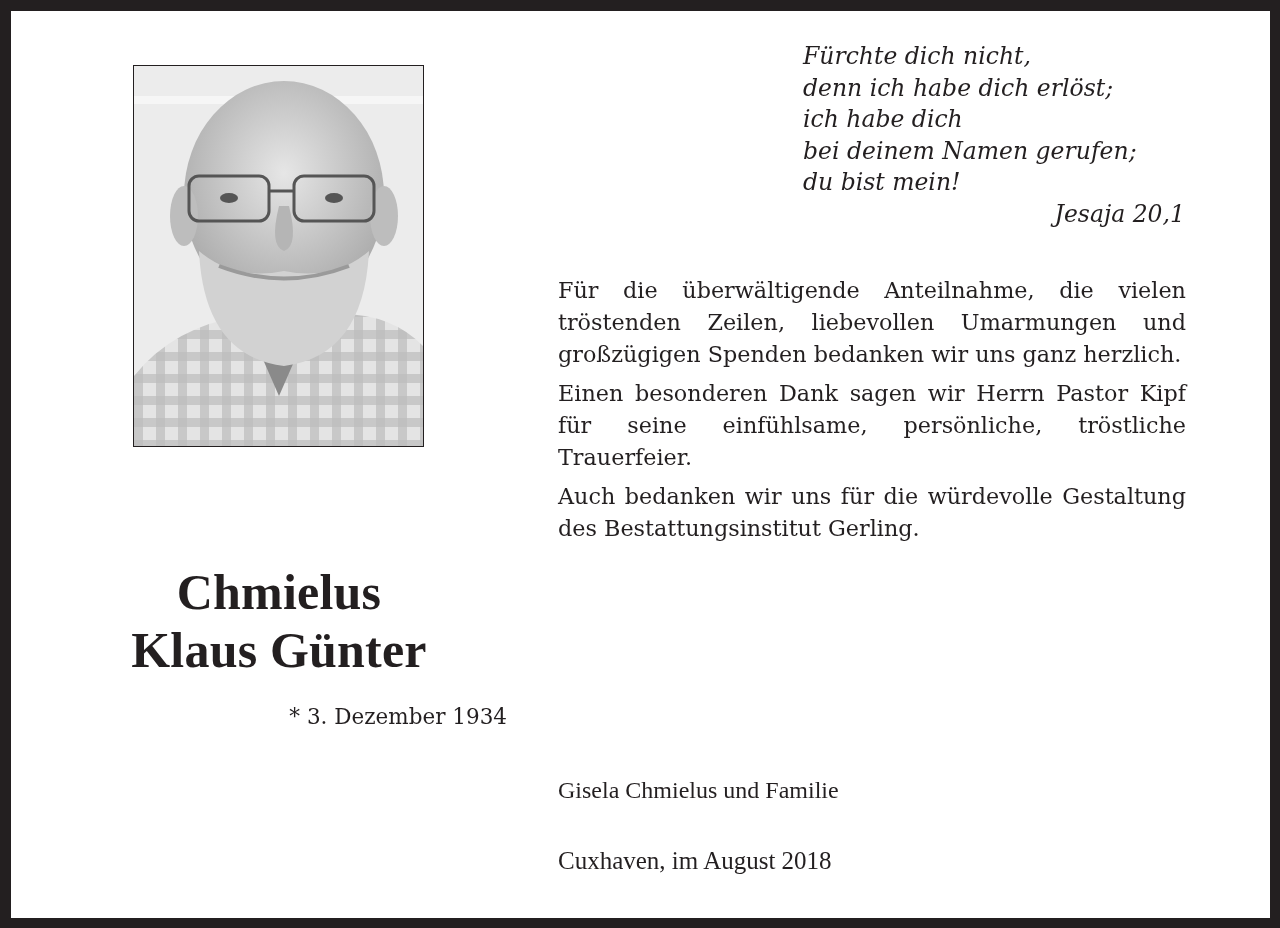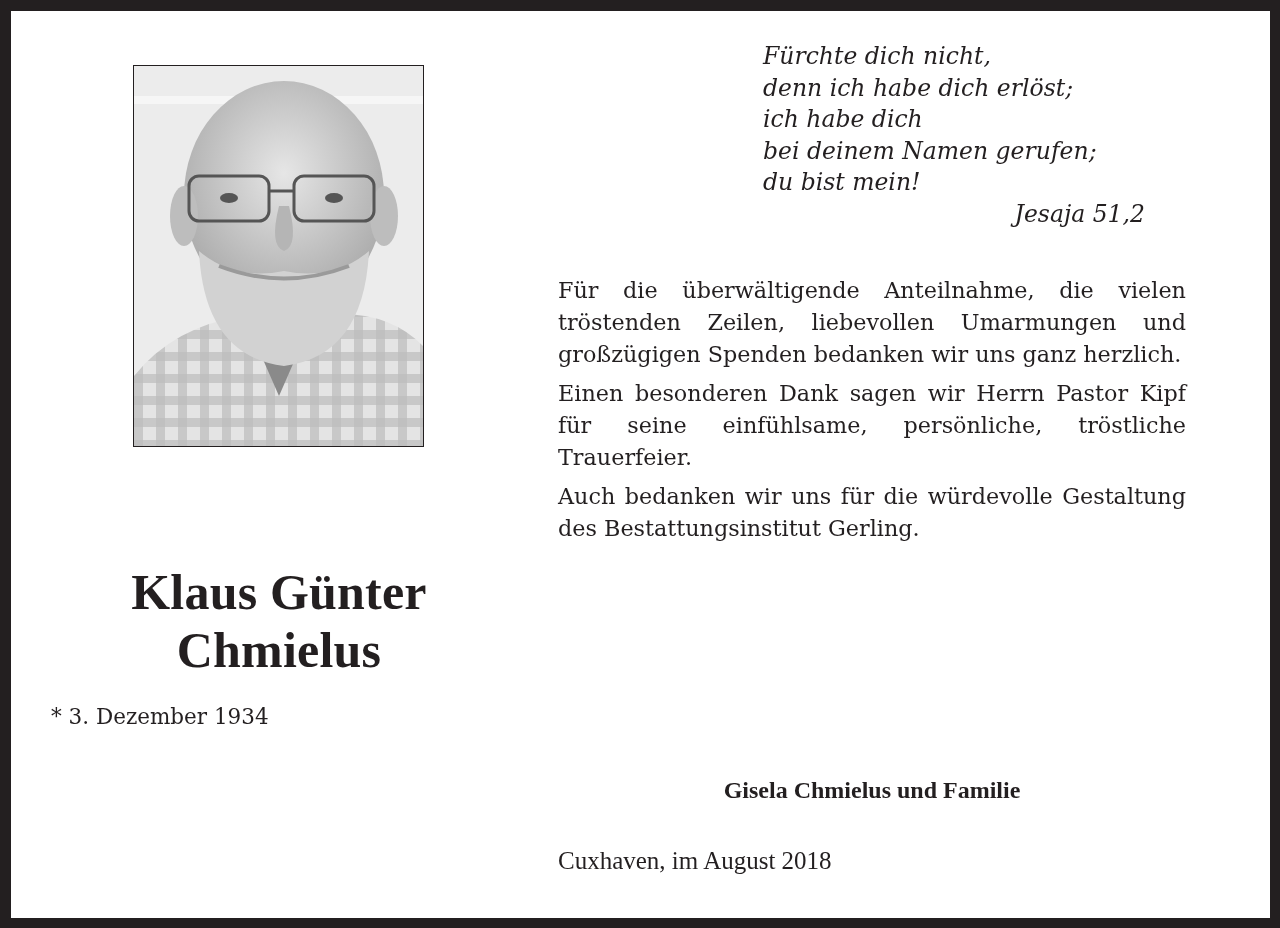--- a/index.html
+++ b/index.html
@@ -34,28 +34,28 @@
       font-family: "Liberation Serif", serif;
       font-weight: bold;
       font-size: 50px;
       line-height: 58px;
       letter-spacing: 0.2px;
     }
     .dates {
       position: absolute;
       left: 40px; width: 456px;
       top: 690px;
-      text-align: left;
+      text-align: right;
       font-family: "DejaVu Serif", serif;
       font-size: 21.5px;
       line-height: 31px;
     }
     .verse {
       position: absolute;
-      left: 752px; top: 30px;
+      left: 792px; top: 30px;
       width: 382px;
       font-family: "DejaVu Serif", serif;
       font-style: italic;
       font-size: 23.5px;
       line-height: 31.5px;
     }
     .verse .ref { text-align: right; }
     .body {
       position: absolute;
       left: 547px; top: 263px;
@@ -63,23 +63,23 @@
       font-family: "DejaVu Serif", serif;
       font-size: 22.3px;
       line-height: 32px;
       text-align: justify;
     }
     .body p { margin: 0 0 7px 0; }
     .signature {
       position: absolute;
       left: 547px; width: 628px;
       top: 763px;
-      text-align: center;
+      text-align: left;
       font-family: "Liberation Serif", serif;
-      font-weight: bold;
+      font-weight: normal;
       font-size: 24px;
       line-height: 32px;
     }
     .place-date {
       position: absolute;
       left: 547px; top: 834px;
       font-family: Liberation Serif, serif;
       font-size: 25px;
       line-height: 32px;
     }
@@ -120,35 +120,35 @@
 
       <rect x="55" y="110" width="80" height="45" rx="10" fill="none" stroke="#555" stroke-width="3"></rect>
       <rect x="160" y="110" width="80" height="45" rx="10" fill="none" stroke="#555" stroke-width="3"></rect>
       <line x1="135" y1="125" x2="160" y2="125" stroke="#555" stroke-width="3"></line>
       <ellipse cx="95" cy="132" rx="9" ry="5" fill="#555"></ellipse>
       <ellipse cx="200" cy="132" rx="9" ry="5" fill="#555"></ellipse>
     </svg>
   </div>
 
   <div class="name">
+    <div>Chmielus</div>
     <div>Klaus Günter</div>
-    <div>Chmielus</div>
   </div>
 
   <div class="dates">
     <div>* 3. Dezember 1934</div>
   </div>
 
   <div class="verse">
     <div>Fürchte dich nicht,</div>
     <div>denn ich habe dich erlöst;</div>
     <div>ich habe dich</div>
     <div>bei deinem Namen gerufen;</div>
     <div>du bist mein!</div>
-    <div class="ref">Jesaja 51,2</div>
+    <div class="ref">Jesaja 20,1</div>
   </div>
 
   <div class="body">
     <p>Für die überwältigende Anteilnahme, die vielen tröstenden Zeilen, liebevollen Umarmungen und großzügigen Spenden bedanken wir uns ganz herzlich.</p>
     <p>Einen besonderen Dank sagen wir Herrn Pastor Kipf für seine einfühlsame, persönliche, tröstli­che Trauerfeier.</p>
     <p>Auch bedanken wir uns für die würdevolle Ge­staltung des Bestattungsinstitut Gerling.</p>
   </div>
 
   <div class="signature">Gisela Chmielus und Familie</div>
 

